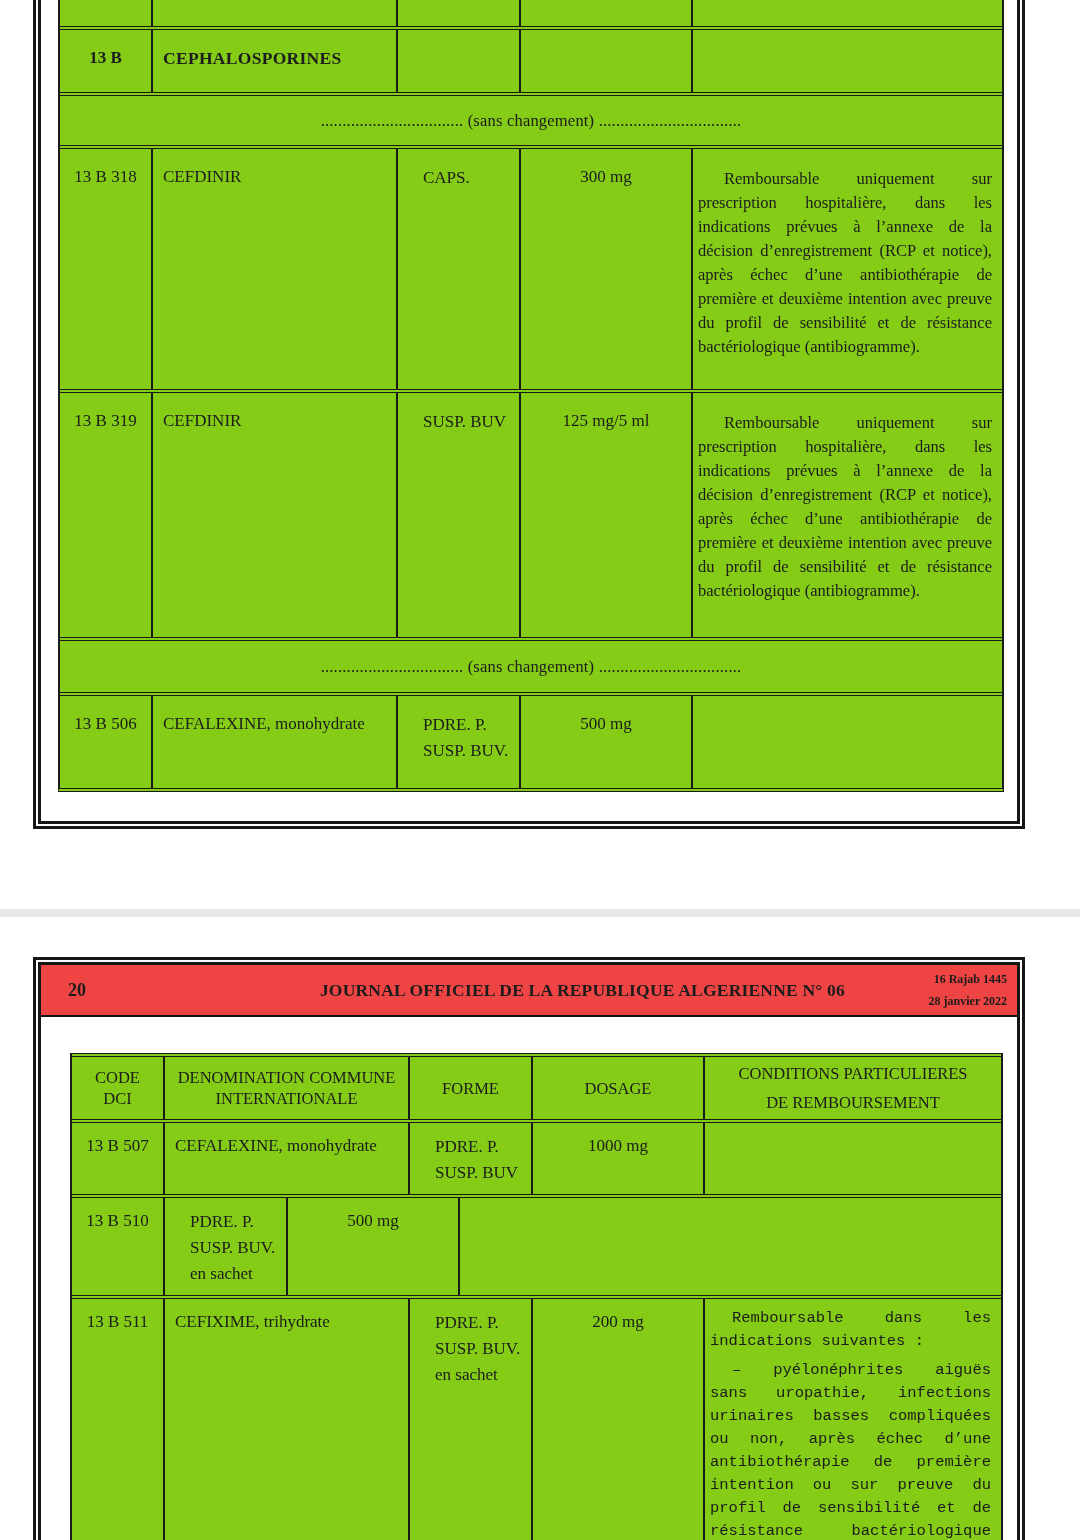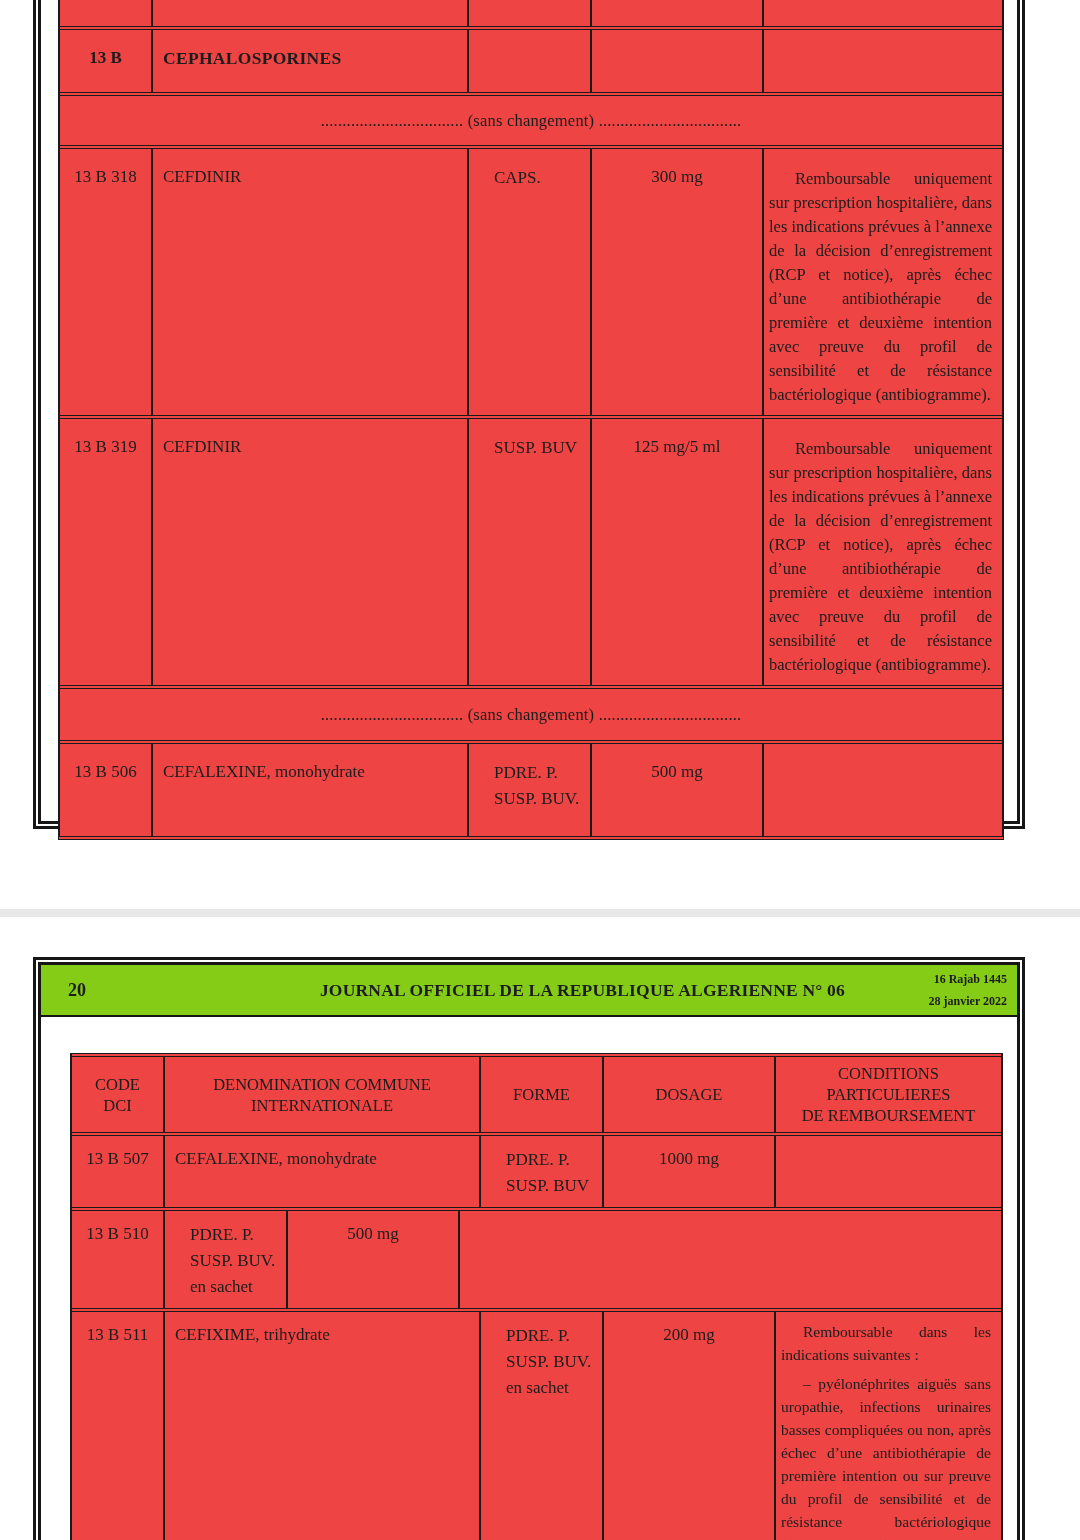--- a/index.html
+++ b/index.html
@@ -17,51 +17,51 @@
     border-bottom:8px double #161616;
   }
   .page2{
     left:33px;top:957px;width:992px;height:583px;
     border:8px double #161616;border-bottom:none;
     overflow:hidden;
   }
   .page-sep{position:absolute;left:0;top:909px;width:1080px;height:8px;background:#e8e8e8;}
 
   
-  .t{box-sizing:border-box;border-left:2px solid #1a1a1a;border-right:2px solid #1a1a1a;background:#ef4444;}
+  .t{box-sizing:border-box;border-left:2px solid #1a1a1a;border-right:2px solid #1a1a1a;background:#84cc16;}
   .t1{margin-left:17px;width:946px;border-bottom:4px double #1a1a1a;}
   .t2{margin-left:29px;margin-top:36px;width:933px;}
   .tr{display:flex;border-top:4px double #1a1a1a;box-sizing:border-box;}
   .t1 .tr.sliver{border-top:none;min-height:11px;}
   .td{box-sizing:border-box;font-size:17px;line-height:24px;}
   .td + .td{border-left:2px solid #1a1a1a;}
   .c1{width:91px;text-align:center;padding:16px 4px 8px;}
-  .c2{width:316px;padding:16px 8px 8px 10px;}
+  .c2{width:245px;padding:16px 8px 8px 10px;}
   .c3{width:123px;padding:16px 6px 8px 25px;line-height:26px;}
   .c4{width:172px;text-align:center;padding:16px 4px 8px;}
   .c5{flex:1;padding:18px 10px 8px 5px;}
   .t2 .c1,.t2 .c2,.t2 .c3,.t2 .c4{padding-top:11px;}
   .t2 .c5{padding-top:8px;justify-content:space-between;}
   .bold{font-weight:bold;}
   .section-row{min-height:66px;}
   .section-row .c2{font-size:17.5px;letter-spacing:.3px;}
   .sans{min-height:53px;display:flex;align-items:center;justify-content:center;
         font-size:16.5px;letter-spacing:.2px;padding:4px 0;}
   .row-tall{min-height:244px;}
   .row-tall2{min-height:248px;}
   .sans2{min-height:55px;}
   .row506{min-height:96px;}
   .cond p{margin:0;text-align:justify;text-indent:26px;font-size:16.5px;line-height:24px;}
-  .t2 .cond p{font-size:15.5px;line-height:23px;text-indent:22px;}
+  .t2 .cond p{font-size:15.5px;line-height:23px;text-indent:22px;font-family:Liberation Mono, monospace;}
   .cond p + p{margin-top:6px;}
   .cond p.bullet2{text-indent:14px;margin-top:4px;}
 
   
   .masthead{
-    height:52px;background:#84cc16;border-bottom:2px solid #141414;
+    height:52px;background:#ef4444;border-bottom:2px solid #141414;
     display:flex;align-items:center;box-sizing:border-box;
   }
   .pagenum{width:130px;padding-left:27px;font-size:18px;box-sizing:border-box;}
   .jtitle{flex:1;text-align:right;font-size:17.5px;letter-spacing:.2px;}
   .dates{width:172px;text-align:right;padding-right:10px;font-size:12px;line-height:22px;box-sizing:border-box;}
 
   
   .thead{min-height:66px;}
   .th{display:flex;flex-direction:column;align-items:center;justify-content:center;
       text-align:center;font-size:16.5px;line-height:21px;padding:6px 4px;}

